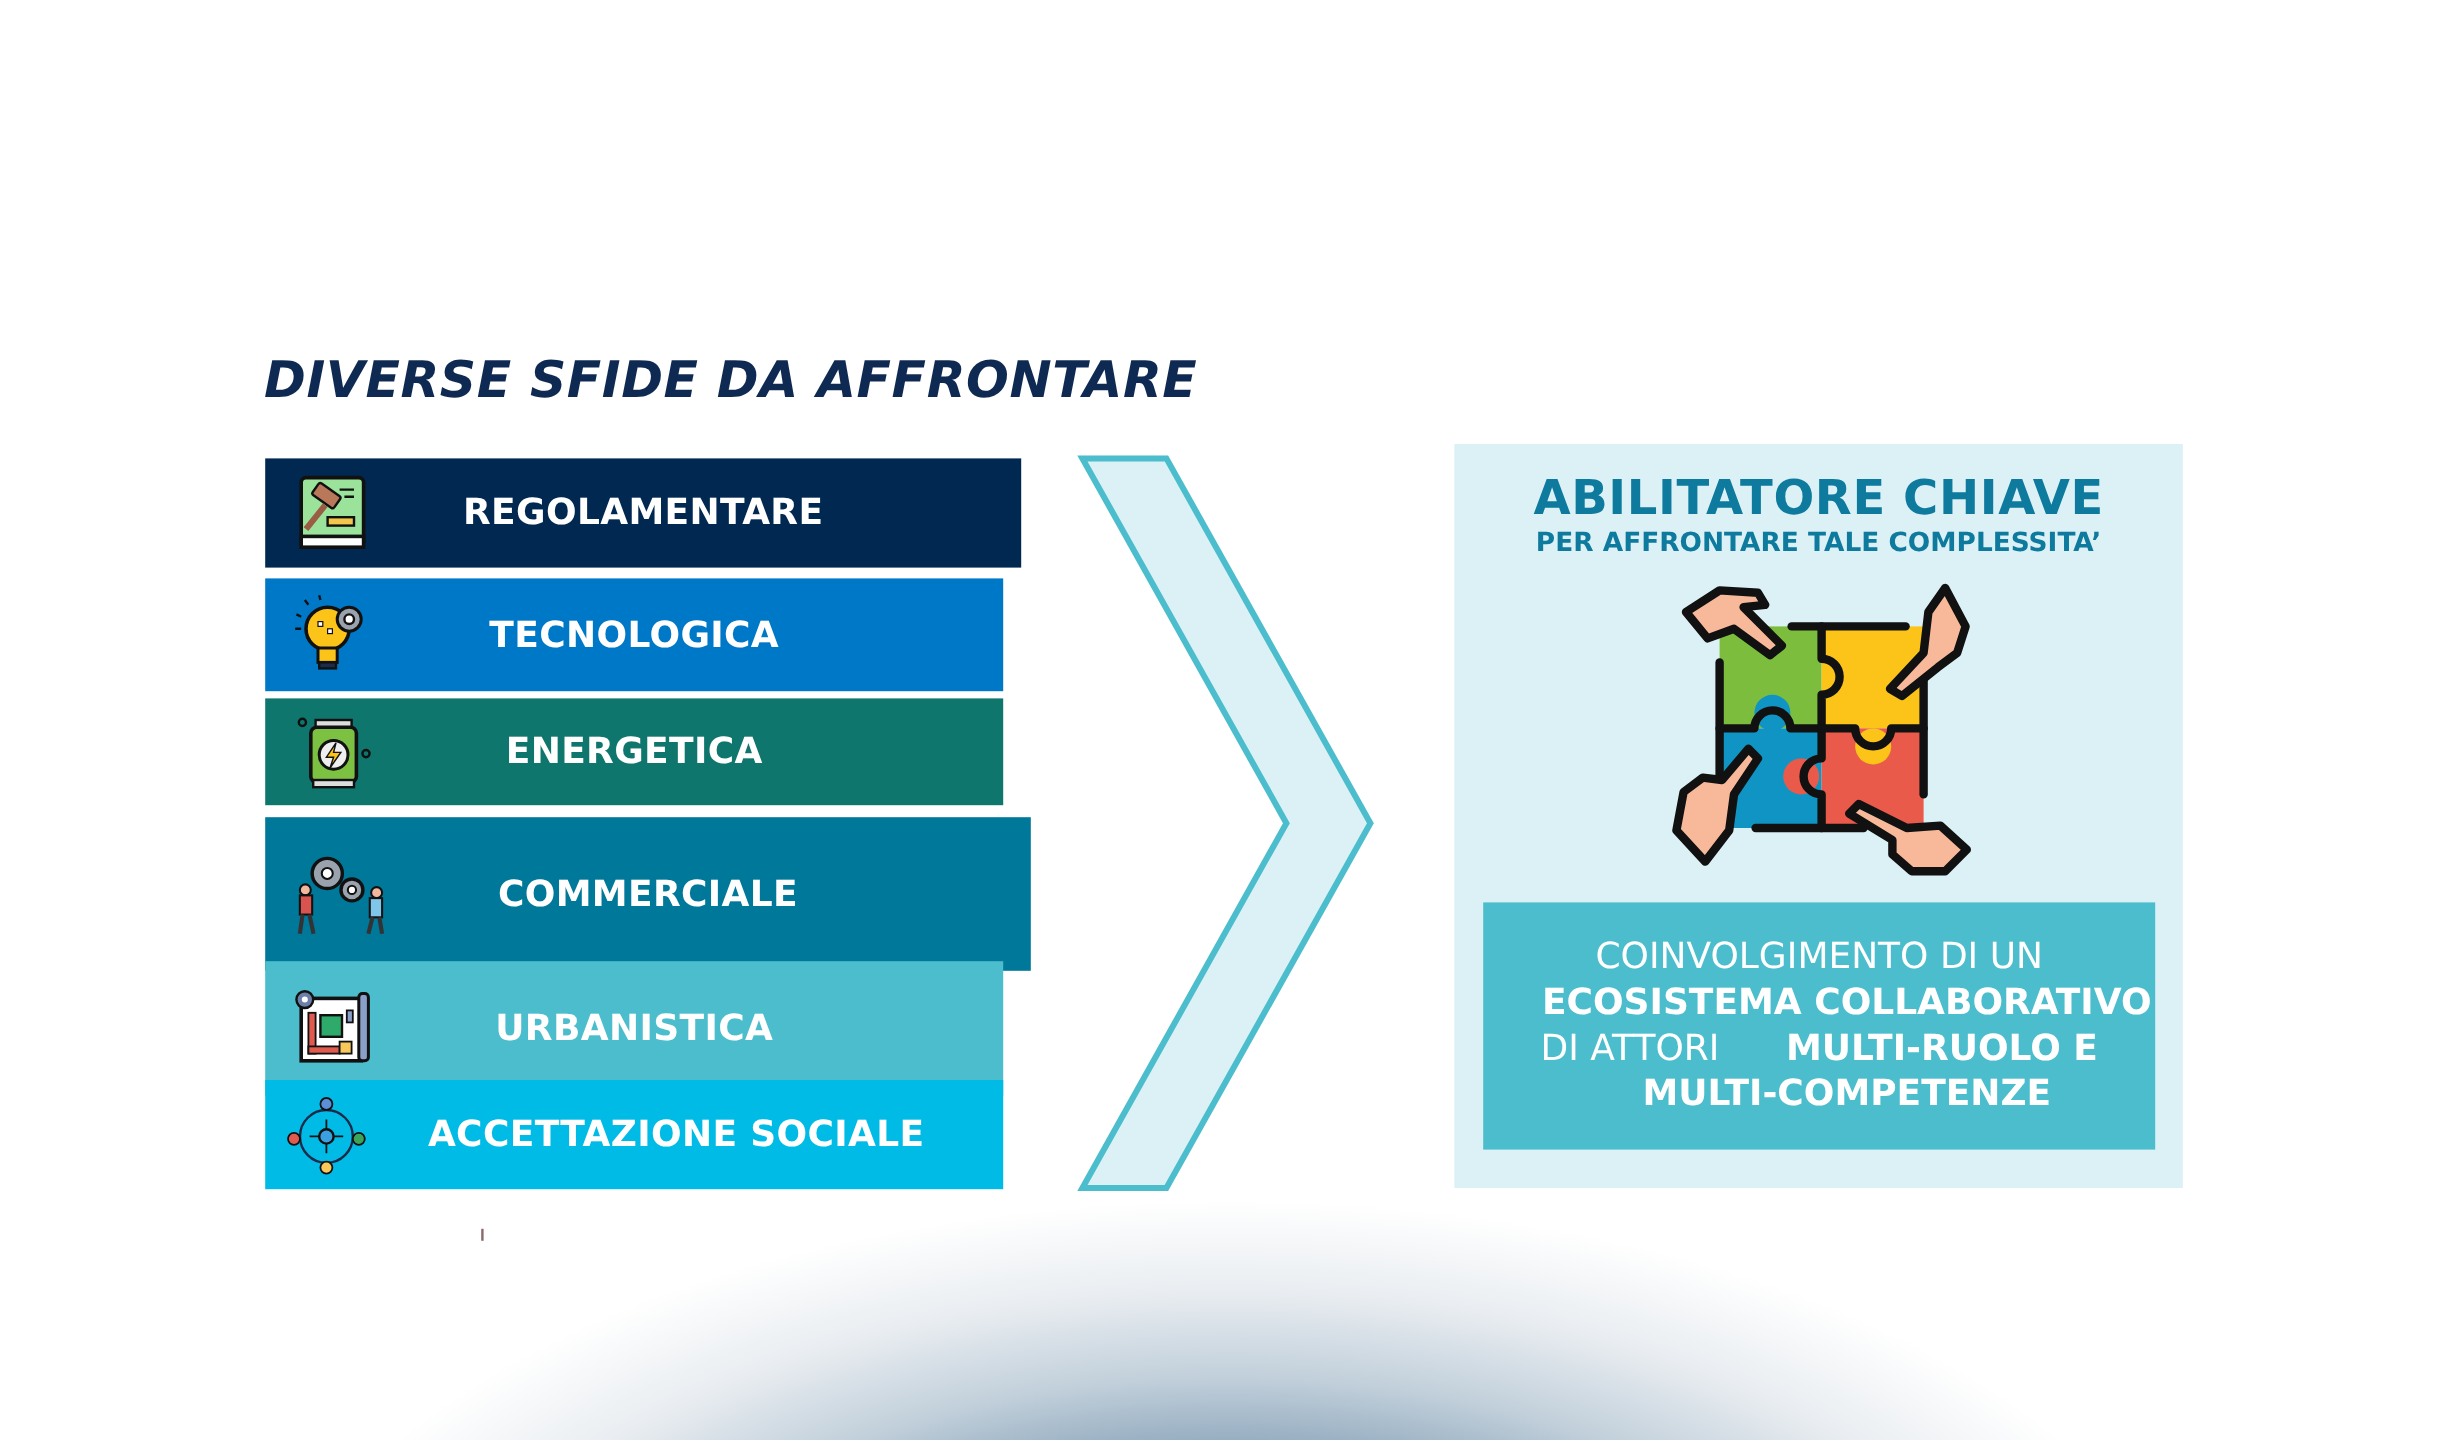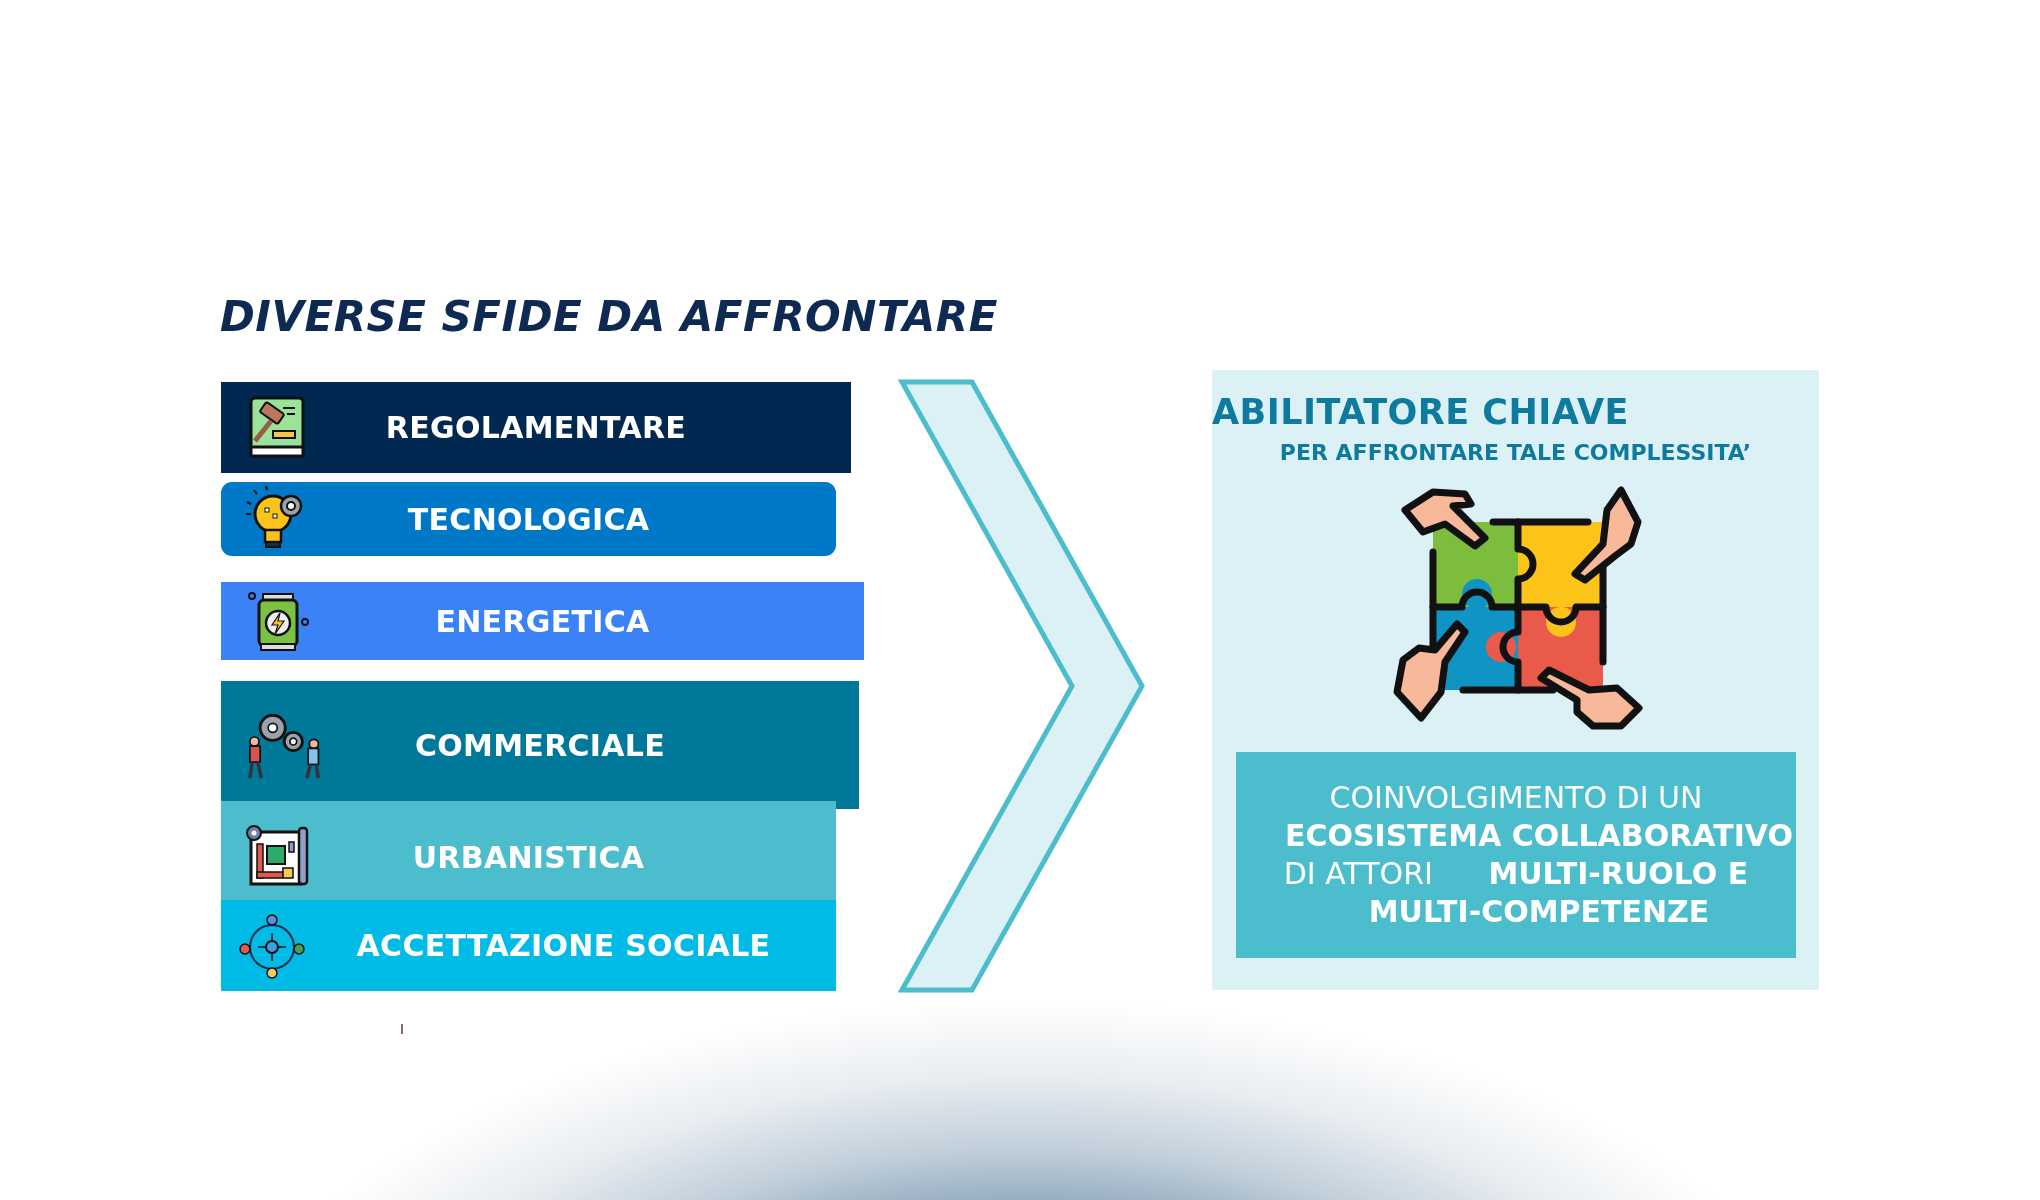--- a/index.html
+++ b/index.html
@@ -5,21 +5,21 @@
   html, body { margin:0; padding:0; }
   body { width:2040px; height:1200px; position:relative; overflow:hidden; background:#ffffff; font-family:"DejaVu Sans", sans-serif; }
   .bg-glow { position:absolute; left:210px; top:1000px; width:1630px; height:420px;
     background: radial-gradient(ellipse 50% 100% at 50% 100%, #274e72 0%, #3b6486 22%, #7f9bb3 45%, #c2d0db 65%, #e9edf1 82%, rgba(255,255,255,0) 100%); }
   .title { position:absolute; left:220px; top:292px; font-size:42px; font-weight:bold; font-style:italic; color:#0f2a52; letter-spacing:0.5px; white-space:nowrap; }
   .bar { position:absolute; left:221px; width:615px; display:flex; align-items:center; }
   .bar .icon { position:absolute; left:22px; top:50%; transform:translateY(-50%); width:70px; height:70px; }
   .bar .label { position:absolute; left:0; right:0; text-align:center; color:#ffffff; font-weight:bold; font-size:30px; letter-spacing:0.3px; }
   .chevron { position:absolute; left:895px; top:375px; }
   .panel { position:absolute; left:1212px; top:370px; width:607px; height:620px; background:#dbf1f5; }
-  .panel-title { position:absolute; left:0; right:0; top:22px; color:#0d7a9e; font-weight:bold; font-size:35px; letter-spacing:0.5px; }
+  .panel-title { position:absolute; left:0; right:0; top:22px; text-align:center; color:#0d7a9e; font-weight:bold; font-size:40px; letter-spacing:0.5px; }
   .panel-sub { position:absolute; left:0; right:0; top:70px; text-align:center; color:#0d7a9e; font-weight:bold; font-size:22px; }
   .puzzle { position:absolute; left:181px; top:112px; width:250px; height:252px; }
   .inner-box { position:absolute; left:24px; top:382px; width:560px; height:206px; background:#4bbdcc; display:flex; flex-direction:column; justify-content:center; align-items:center; color:#fff; text-align:center; font-size:30px; line-height:38px; }
   .inner-box .light { font-weight:normal; }
   .inner-box .bold { font-weight:bold;margin-left:46px; }
   .tick { position:absolute; left:401px; top:1024px; width:2px; height:10px; background:#8a6a6a; }
 </style>
 </head>
 <body>
 
@@ -33,38 +33,38 @@
     <rect x="8" y="54" width="52" height="9" fill="#fff" stroke="#111" stroke-width="3"></rect>
     <line x1="40" y1="15" x2="52" y2="15" stroke="#111" stroke-width="2"></line>
     <line x1="44" y1="21" x2="52" y2="21" stroke="#111" stroke-width="2"></line>
     <rect x="18" y="14" width="22" height="12" rx="2" fill="#b9785a" stroke="#111" stroke-width="2" transform="rotate(35 29 20)"></rect>
     <line x1="28" y1="28" x2="12" y2="48" stroke="#9a5c45" stroke-width="5"></line>
     <rect x="30" y="38" width="22" height="7" fill="#f1c64a" stroke="#111" stroke-width="2"></rect>
   </svg>
   <span class="label">REGOLAMENTARE</span>
 </div>
 
-<div class="bar" style="top:482px;height:74px;background:#0078C8;border-radius:11px;">
+<div class="bar" style="top:482px;height:94px;background:#0078C8;">
   <svg class="icon" viewBox="0 0 70 70">
     <circle cx="30" cy="30" r="18" fill="#fcc419" stroke="#111" stroke-width="3"></circle>
     <rect x="22" y="46" width="16" height="12" fill="#fcc419" stroke="#111" stroke-width="2.5"></rect>
     <rect x="23" y="58" width="14" height="5" fill="#1d2b4a" stroke="#111" stroke-width="2"></rect>
     <circle cx="48" cy="22" r="10" fill="#9aa3ad" stroke="#111" stroke-width="2.5"></circle>
     <circle cx="48" cy="22" r="4" fill="#fff" stroke="#111" stroke-width="2"></circle>
     <rect x="22" y="24" width="4" height="4" fill="#fff" stroke="#111" stroke-width="1"></rect>
     <rect x="30" y="30" width="4" height="4" fill="#fff" stroke="#111" stroke-width="1"></rect>
     <line x1="8" y1="20" x2="4" y2="18" stroke="#111" stroke-width="2"></line>
     <line x1="8" y1="30" x2="3" y2="30" stroke="#111" stroke-width="2"></line>
     <line x1="14" y1="10" x2="11" y2="6" stroke="#111" stroke-width="2"></line>
     <line x1="24" y1="6" x2="23" y2="2" stroke="#111" stroke-width="2"></line>
   </svg>
   <span class="label">TECNOLOGICA</span>
 </div>
 
-<div class="bar" style="top:582px;height:78px;background:#3b82f6;padding-left:28px;">
+<div class="bar" style="top:582px;height:89px;background:#0f766e;">
   <svg class="icon" viewBox="0 0 70 70">
     <rect x="20" y="8" width="30" height="8" fill="#ddd" stroke="#111" stroke-width="2"></rect>
     <rect x="16" y="14" width="38" height="46" rx="5" fill="#7cc142" stroke="#111" stroke-width="3"></rect>
     <rect x="18" y="58" width="34" height="6" fill="#ddd" stroke="#111" stroke-width="2"></rect>
     <circle cx="35" cy="37" r="12" fill="#eee" stroke="#111" stroke-width="2.5"></circle>
     <polygon points="37,27 29,39 35,39 32,48 41,35 35,35" fill="#fcc419" stroke="#111" stroke-width="1.2"></polygon>
     <circle cx="9" cy="10" r="3" fill="none" stroke="#111" stroke-width="2"></circle>
     <circle cx="62" cy="36" r="3" fill="none" stroke="#111" stroke-width="2"></circle>
   </svg>
   <span class="label">ENERGETICA</span>

